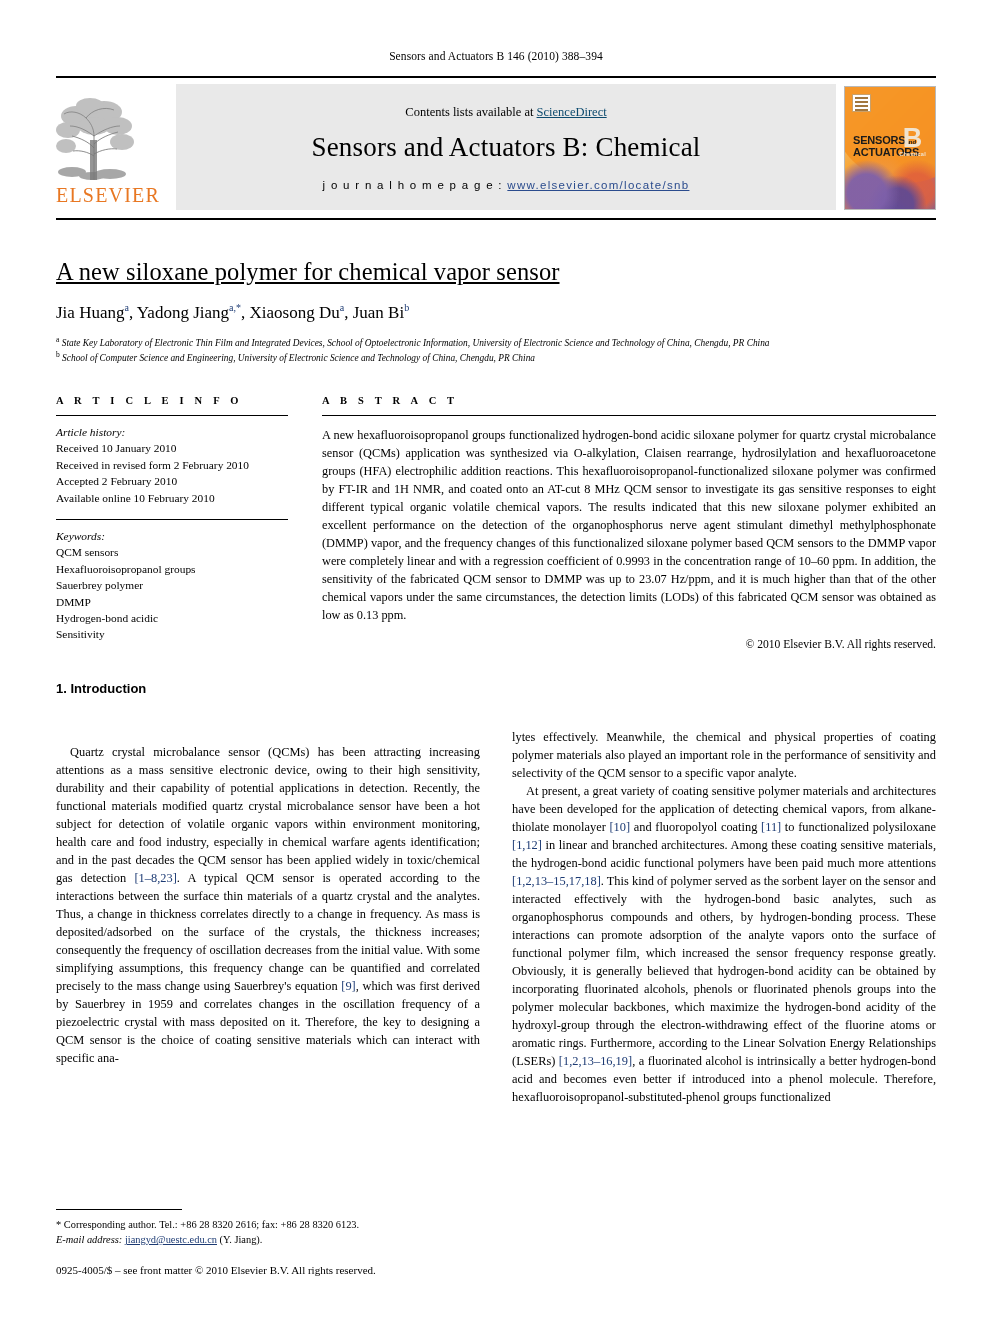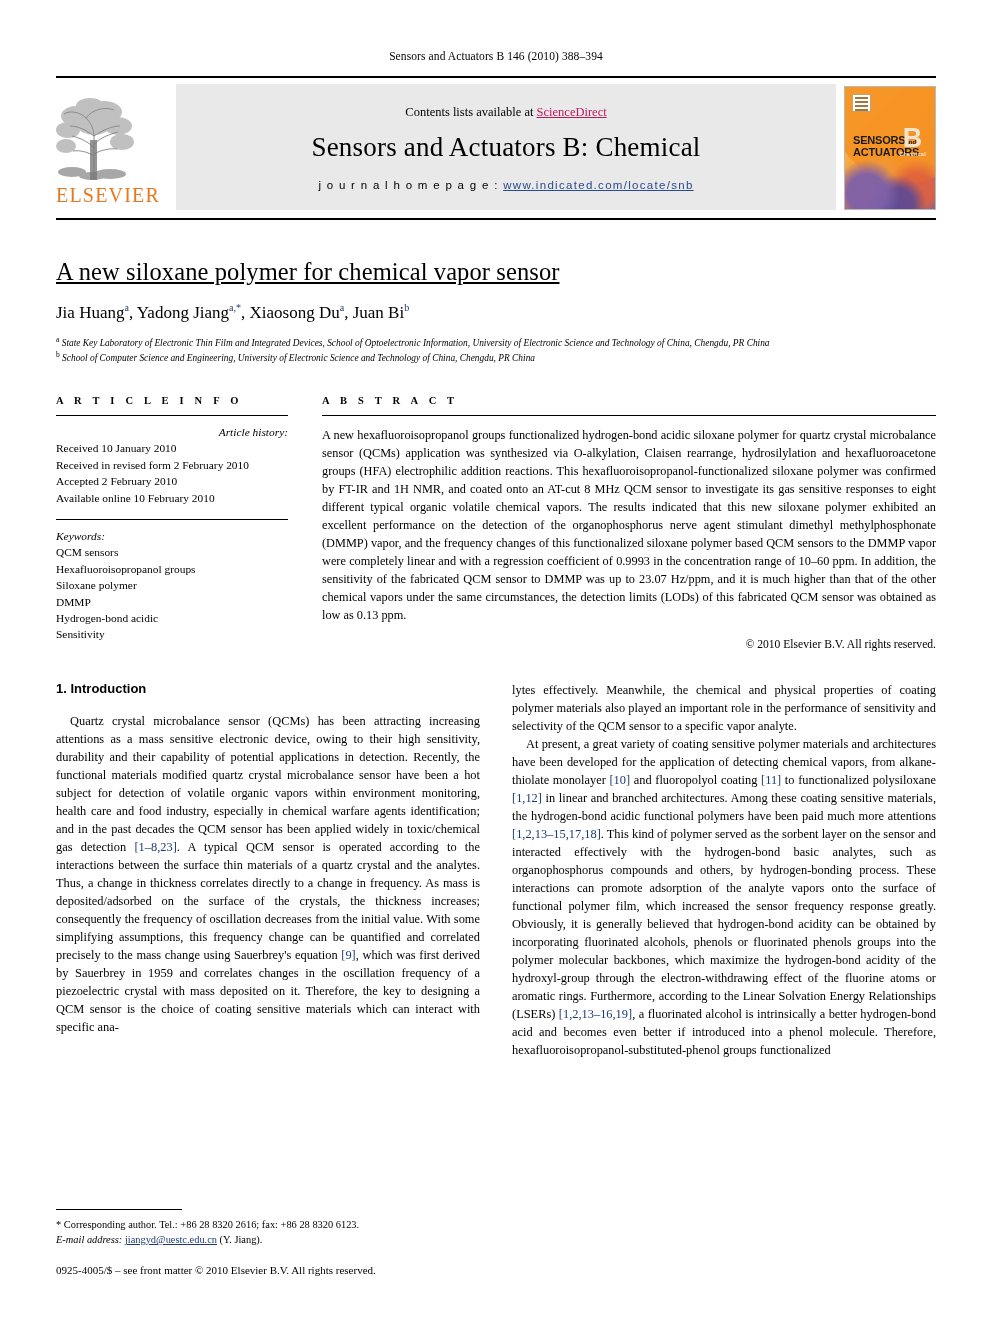--- a/index.html
+++ b/index.html
@@ -69,21 +69,21 @@
     flex-direction: column;
     align-items: center;
     justify-content: center;
     padding: 6px 0 4px 0;
   }
   .contents-line {
     font-size: 12.5px;
     font-family: "Liberation Serif", serif;
     margin-bottom: 12px;
   }
-  .sciencedirect-link { color: #be185d; }
+  .sciencedirect-link { color: #0c4a6e; }
   .journal-title {
     font-size: 27px;
     font-family: "Liberation Serif", serif;
     letter-spacing: 0.2px;
     margin-bottom: 16px;
   }
   .homepage-line {
     font-size: 11.5px;
     font-family: "Liberation Sans", sans-serif;
     letter-spacing: 1.3px;
@@ -191,21 +191,21 @@
   .sec-label {
     font-family: "Liberation Serif", serif;
     font-weight: bold;
     font-size: 10.5px;
     letter-spacing: 4.2px;
     margin-bottom: 9px;
   }
   .rule { border-top: 1.6px solid #000; }
   .rule-thin { border-top: 1.1px solid #000; }
   .hist-block { padding-top: 8px; font-size: 11.4px; line-height: 1.44; }
-  .hist-block .h-title { font-style: italic; text-align: right; }
+  .hist-block .h-title { font-style: italic; }
   .kw-block { margin-top: 13px; padding-top: 8px; font-size: 11.4px; line-height: 1.44; }
   .kw-block .k-title { font-style: italic; }
   .abstract-body {
     padding-top: 10px;
     font-size: 12.3px;
     line-height: 1.47;
     text-align: justify;
     font-family: "Liberation Serif", serif;
   }
   .abstract-body p { margin: 0; }
@@ -226,20 +226,21 @@
     font-family: "Liberation Sans", sans-serif;
     font-size: 13px;
     font-weight: bold;
     margin: 0 0 16px 0;
   }
   .body-text {
     font-size: 12.4px;
     line-height: 1.455;
     text-align: justify;
     font-family: "Liberation Serif", serif;
+    margin-top: 47px;
   }
   .body-text p { margin: 0; text-indent: 14px; }
   .body-text p.noindent { text-indent: 0; }
   .ref { color: #1c3a73; }
 
   
   .footnote-area {
     position: absolute;
     left: 56px;
     bottom: 44px;
@@ -306,21 +307,21 @@
       </svg>
       <div class="elsevier-word">ELSEVIER</div>
     </div>
 
     <div class="journal-band">
       <div class="contents-line">
         <span>Contents lists available at </span><a class="sciencedirect-link" href="#">ScienceDirect</a>
       </div>
       <div class="journal-title">Sensors and Actuators B: Chemical</div>
       <div class="homepage-line">
-        <span>j o u r n a l   h o m e p a g e :  </span><a class="homepage-url" href="#">www.indicated.com/locate/snb</a>
+        <span>j o u r n a l   h o m e p a g e :  </span><a class="homepage-url" href="#">www.elsevier.com/locate/snb</a>
       </div>
     </div>
 
     <div class="cover-thumb">
       <div class="cover-arc"></div>
       <div class="cover-blobs"></div>
       <div class="cover-logo-box">
           <i></i>
           <i></i>
           <i></i>
@@ -353,21 +354,21 @@
         <div class="h-title">Article history:</div>
         <div>Received 10 January 2010</div>
         <div>Received in revised form 2 February 2010</div>
         <div>Accepted 2 February 2010</div>
         <div>Available online 10 February 2010</div>
       </div>
       <div class="kw-block rule-thin">
         <div class="k-title">Keywords:</div>
         <div>QCM sensors</div>
         <div>Hexafluoroisopropanol groups</div>
-        <div>Siloxane polymer</div>
+        <div>Sauerbrey polymer</div>
         <div>DMMP</div>
         <div>Hydrogen-bond acidic</div>
         <div>Sensitivity</div>
       </div>
     </div>
 
     <div class="col-abstract">
       <div class="sec-label">A B S T R A C T</div>
       <div class="rule"></div>
       <div class="abstract-body">

